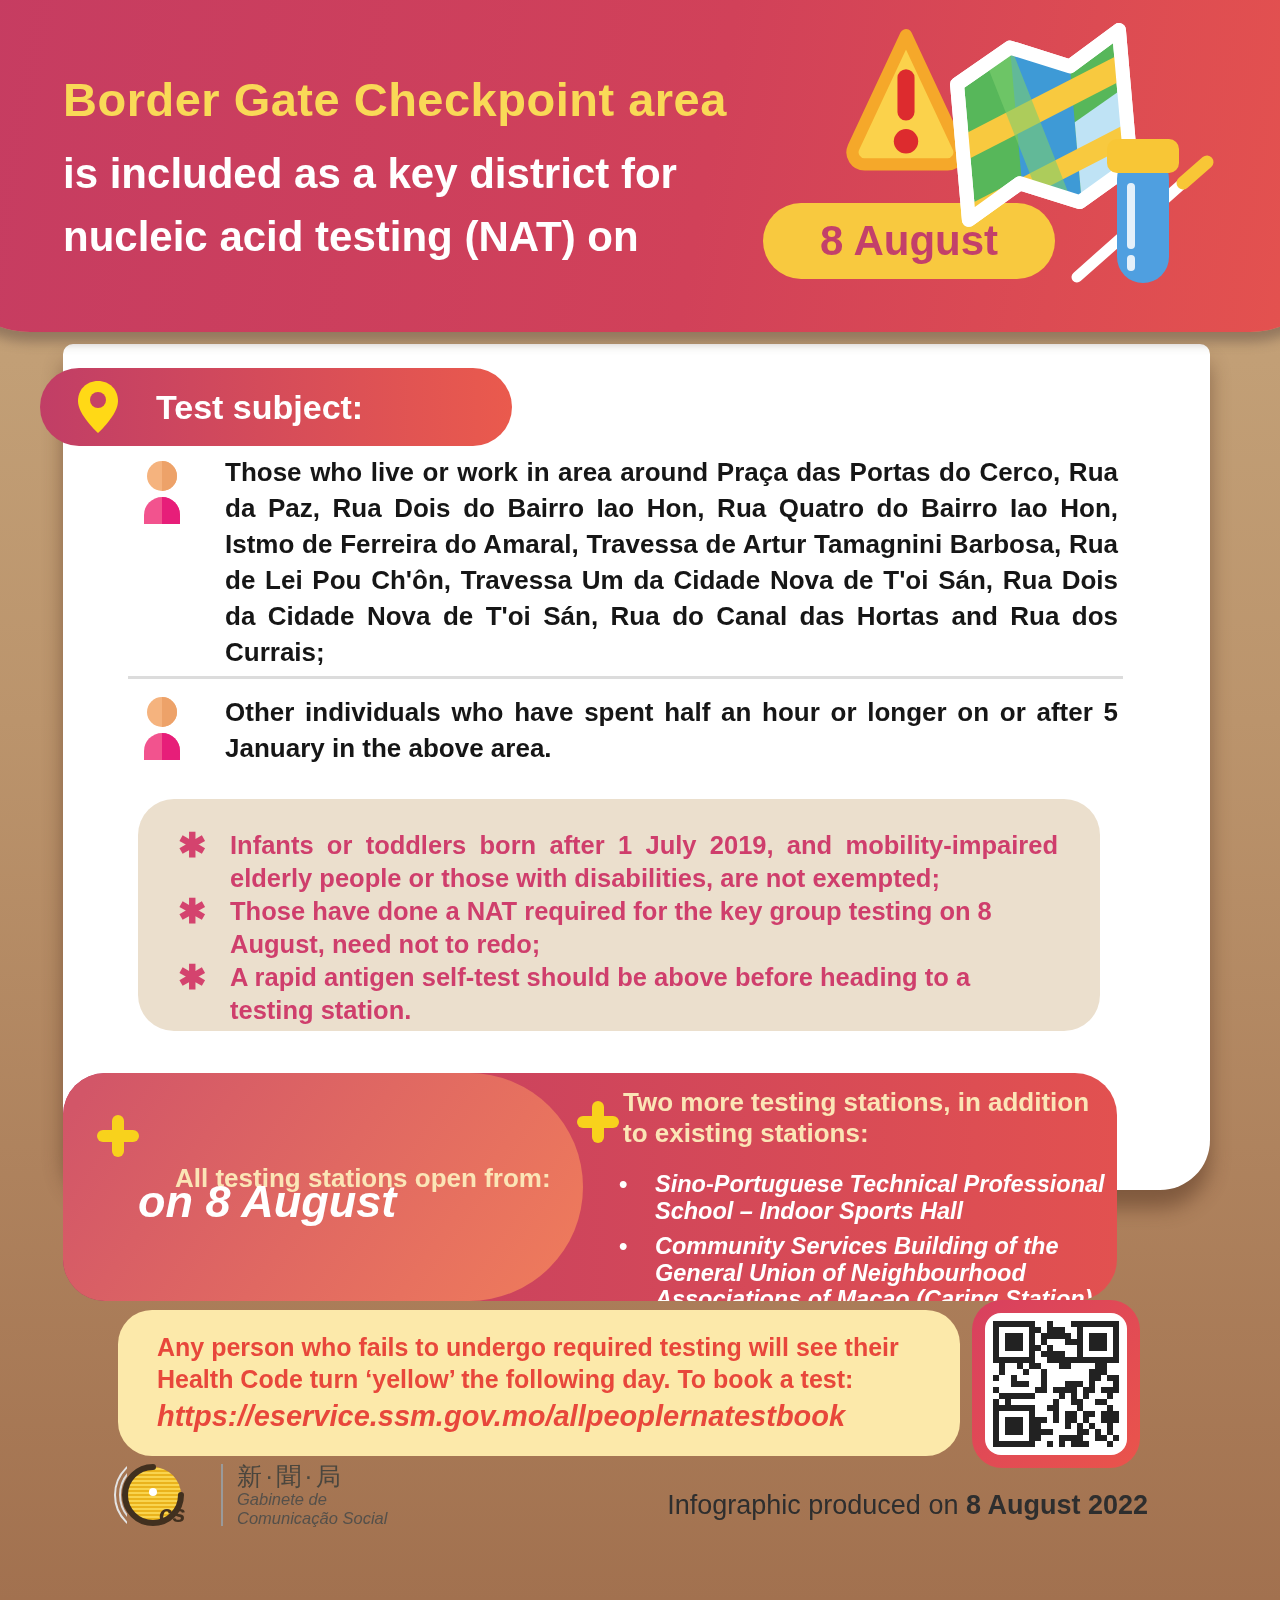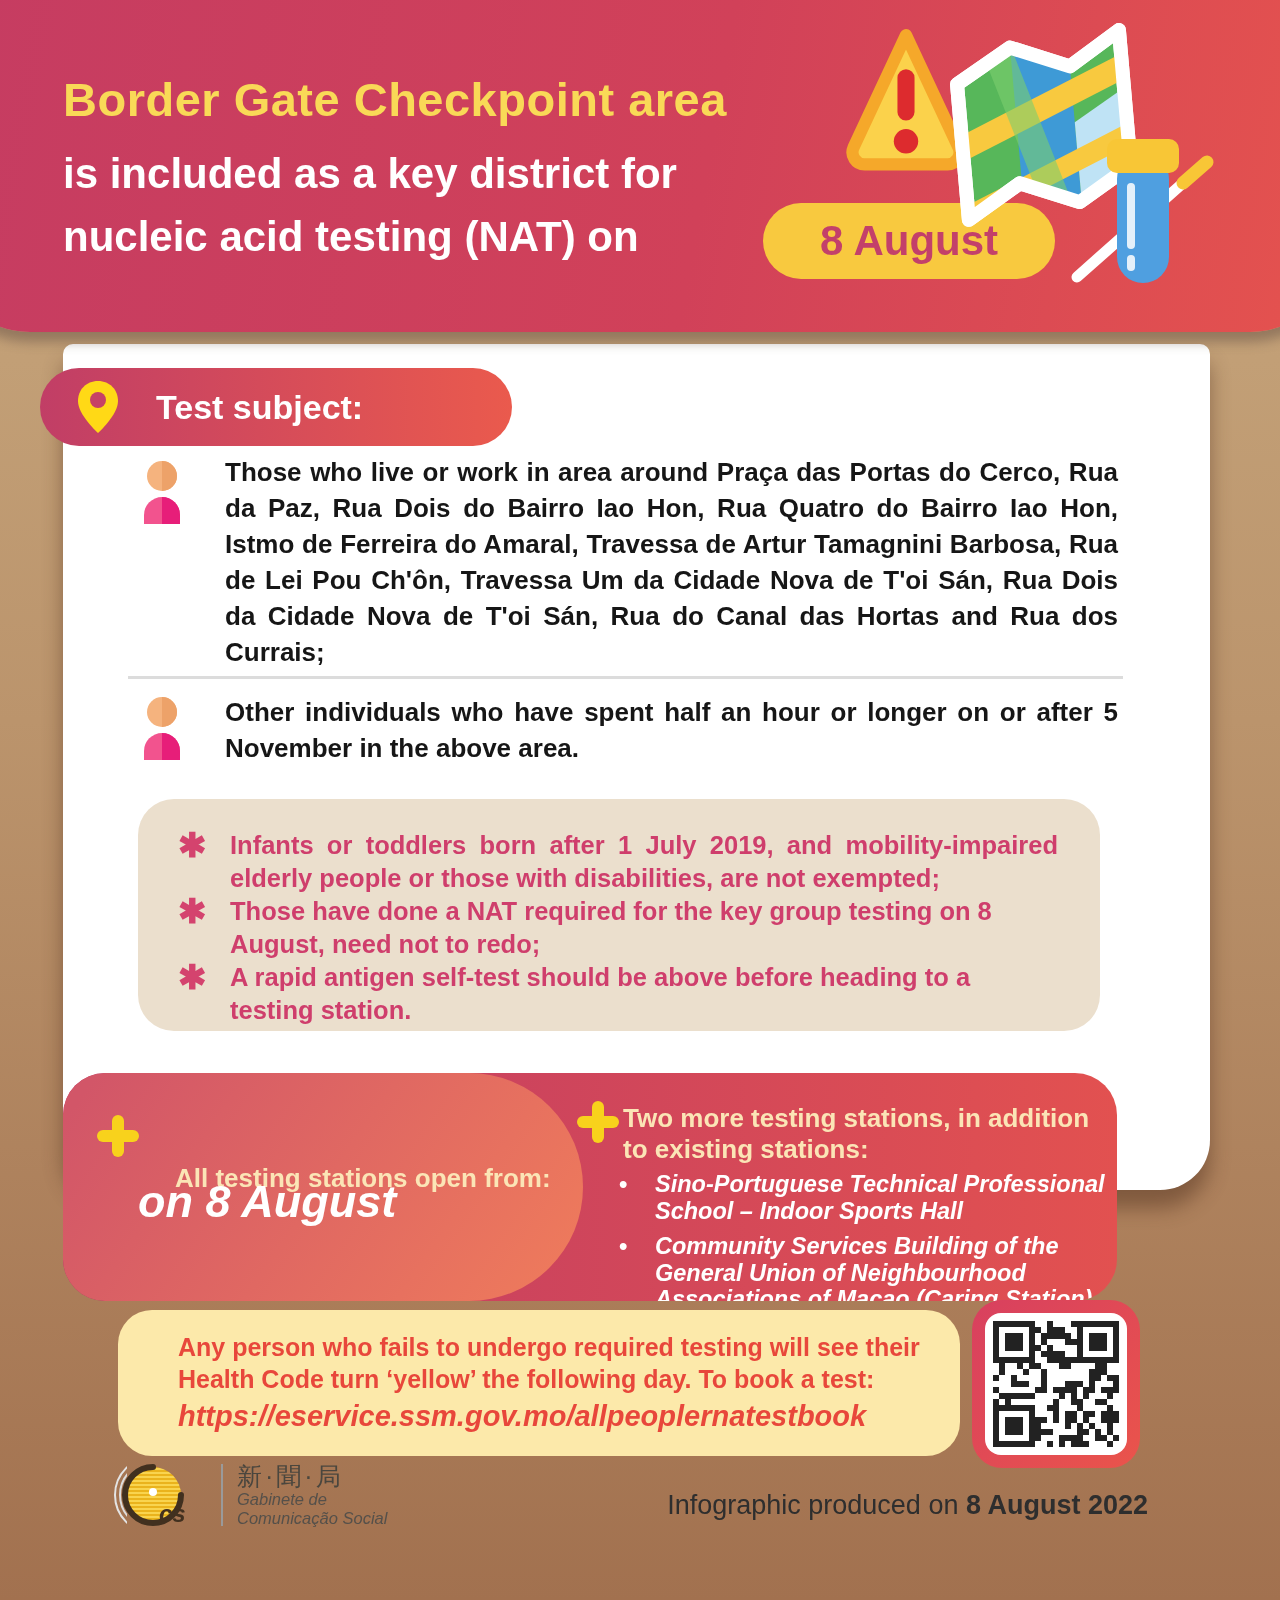--- a/index.html
+++ b/index.html
@@ -54,30 +54,30 @@
             background:linear-gradient(90deg,#bd3a66 0%,#e25150 100%);overflow:hidden;}
   .stations .blob{left:0;top:0;width:520px;height:228px;
                   border-radius:42px 115px 115px 42px;
                   background:linear-gradient(125deg,#d25668 5%,#ee7a5c 95%);}
   .plus{width:46px;height:46px;}
   .st-plus-l{left:32px;top:40px;}
   .st-head-l{left:112px;top:44px;font-size:26px;font-weight:800;color:#fbe5b6;margin-top:46px;}
   .st-time{left:75px;top:102px;font-size:45px;font-weight:800;font-style:italic;
            color:#ffffff;line-height:53px;}
   .st-plus-r{left:512px;top:26px;}
-  .st-head-r{left:560px;top:30px;width:480px;font-size:26px;font-weight:800;
+  .st-head-r{left:560px;top:14px;width:480px;font-size:26px;font-weight:800;
              color:#fbe5b6;line-height:31px;}
   .st-list{left:556px;top:98px;width:492px;display:flex;flex-direction:column;gap:9px;}
   .st-item{display:flex;color:#ffffff;}
   .st-item .dot{font-size:24px;font-weight:800;width:36px;flex:none;line-height:26.5px;}
   .st-item .txt{font-size:23.5px;font-weight:800;font-style:italic;line-height:26.5px;}
 
   
   .booking{left:55px;top:966px;width:842px;height:146px;border-radius:34px;background:#fce9aa;
-           box-sizing:border-box;padding:21px 36px 0 60px;}
+           box-sizing:border-box;padding:21px 36px 0 39px;}
   .booking .msg{color:#e8473b;font-size:25px;font-weight:800;line-height:32px;}
   .booking .url{color:#e8473b;font-size:29px;font-weight:800;font-style:italic;margin-top:5px;}
 
   .qr-frame{left:909px;top:956px;width:168px;height:168px;border-radius:30px;
             background:linear-gradient(135deg,#d8405f 0%,#ea544b 100%);
             display:flex;align-items:center;justify-content:center;}
   .qr-inner{width:142px;height:142px;border-radius:16px;background:#ffffff;
             display:flex;align-items:center;justify-content:center;}
 
   
@@ -112,21 +112,21 @@
     <div class="abs group-text g1-text">Those who live or work in area around Praça das Portas do Cerco, Rua da Paz, Rua Dois do Bairro Iao Hon, Rua Quatro do Bairro Iao Hon, Istmo de Ferreira do Amaral, Travessa de Artur Tamagnini Barbosa, Rua de Lei Pou Ch'ôn, Travessa Um da Cidade Nova de T'oi Sán, Rua Dois da Cidade Nova de T'oi Sán, Rua do Canal das Hortas and Rua dos Currais;</div>
 
     <div class="abs divider"></div>
 
     <svg class="abs g2-icon" width="48" height="64" viewBox="0 0 48 64">
       <circle cx="24" cy="16" r="15" fill="#f5b37e"></circle>
       <path d="M24 1 a15 15 0 0 1 0 30 Z" fill="#eda269"></path>
       <path d="M6 64 v-9 a18 18 0 0 1 36 0 v9 z" fill="#f2538e"></path>
       <path d="M24 37 a18 18 0 0 1 18 18 v9 H24 z" fill="#e71e79"></path>
     </svg>
-    <div class="abs group-text g2-text">Other individuals who have spent half an hour or longer on or after 5 November in the above area.</div>
+    <div class="abs group-text g2-text">Other individuals who have spent half an hour or longer on or after 5 January in the above area.</div>
 
     <div class="abs notes-box">
       <div class="note justify">
         <span class="mark">✱</span>
         <span class="txt">Infants or toddlers born after 1 July 2019, and mobility-impaired elderly people or those with disabilities, are not exempted;</span>
       </div>
       <div class="note">
         <span class="mark">✱</span>
         <span class="txt">Those have done a NAT required for the key group testing on 8 August, need not to redo;</span>
       </div>

